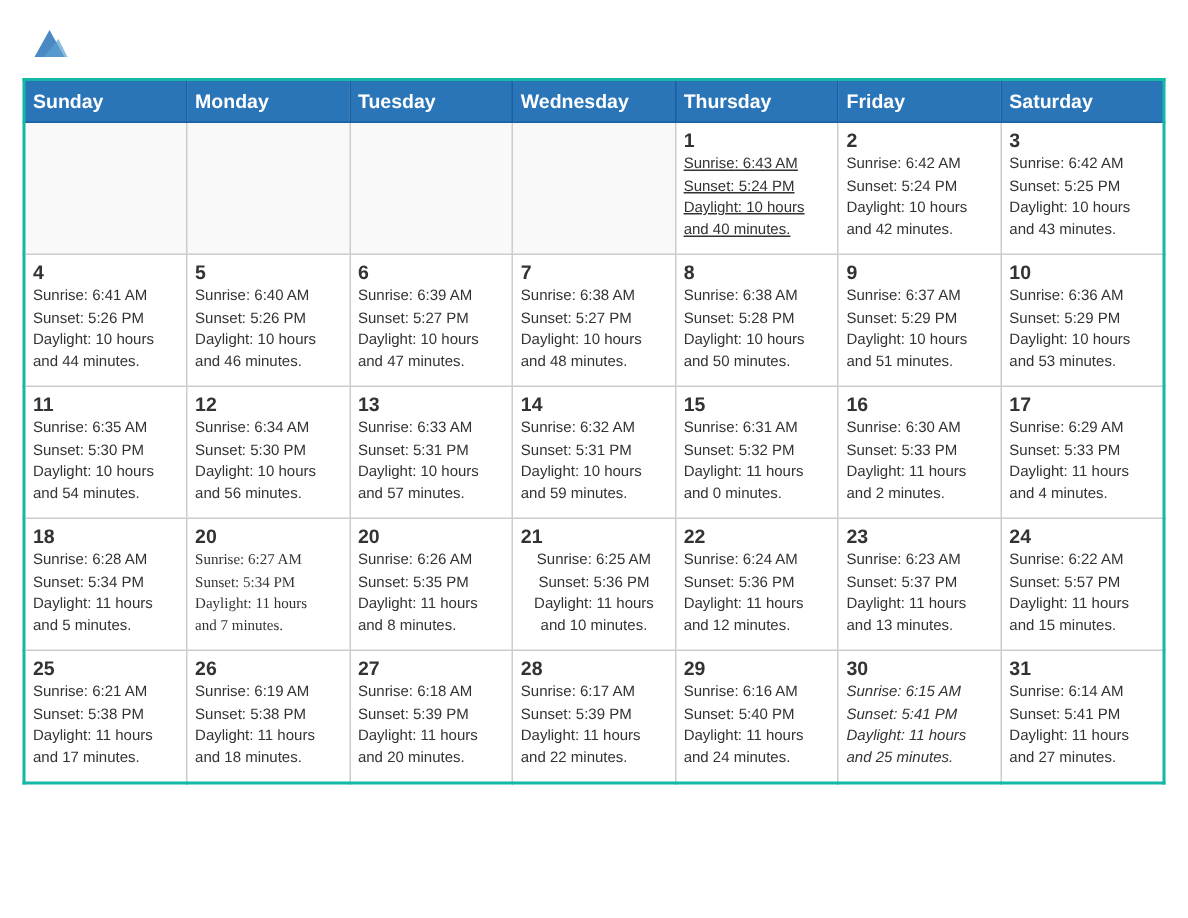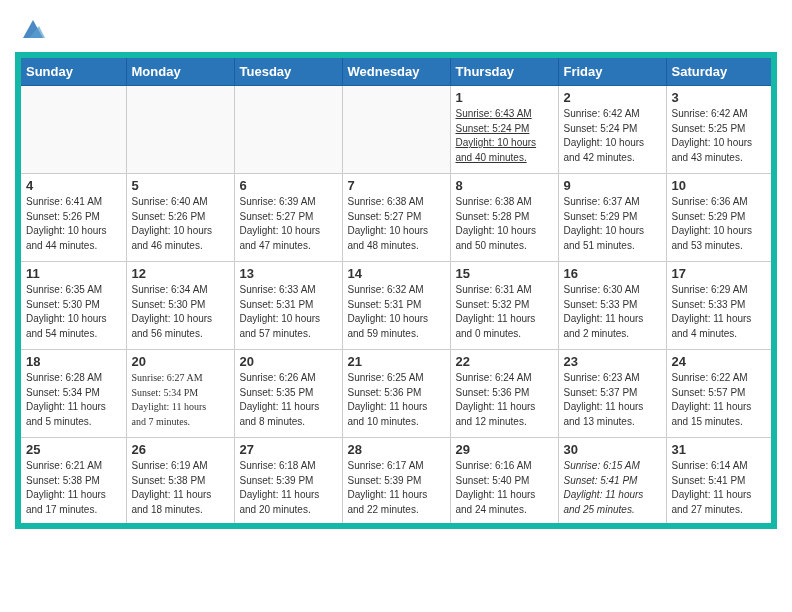--- a/index.html
+++ b/index.html
@@ -51,21 +51,21 @@
       line-height: 1.1;
     }
     .location {
       font-size: 15px;
       color: #333;
       font-weight: normal;
     }
     .calendar {
       width: 100%;
       border-collapse: collapse;
-      border: 6px solid #14b8a6;
+      border: 2px solid #14b8a6;
     }
     .calendar th {
       background-color: #2a74b8;
       color: #fff;
       font-size: 13px;
       font-weight: bold;
       padding: 6px 5px;
       text-align: left;
       border: 1px solid #1a5fa0;
     }
@@ -274,21 +274,21 @@
         </td>
         <td>
           <span class="day-number">20</span>
           <div class="day-info" style="white-space: pre-line;">Sunrise: 6:26 AM
 Sunset: 5:35 PM
 Daylight: 11 hours
 and 8 minutes.</div>
         </td>
         <td>
           <span class="day-number">21</span>
-          <div class="day-info" style="white-space: pre-line;">Sunrise: 6:25 AM
+          <div class="day-info" style="white-space: pre-line; text-align: center;">Sunrise: 6:25 AM
 Sunset: 5:36 PM
 Daylight: 11 hours
 and 10 minutes.</div>
         </td>
         <td>
           <span class="day-number">22</span>
           <div class="day-info" style="white-space: pre-line;">Sunrise: 6:24 AM
 Sunset: 5:36 PM
 Daylight: 11 hours
 and 12 minutes.</div>

